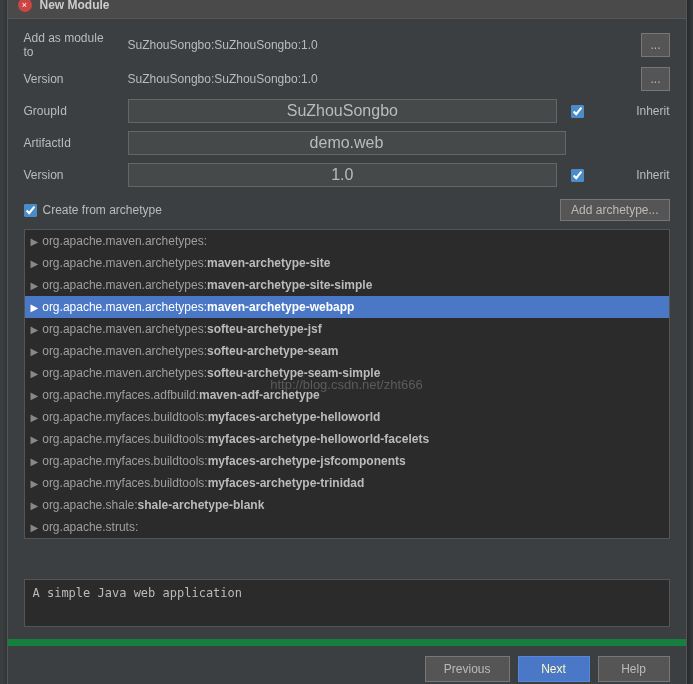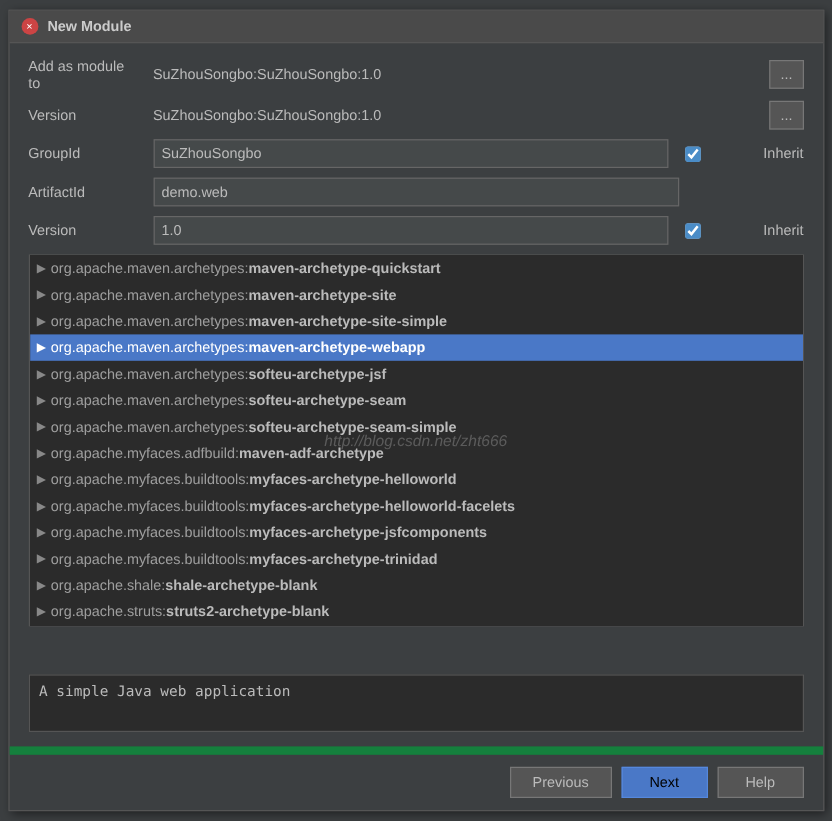--- a/index.html
+++ b/index.html
@@ -70,23 +70,24 @@
     .form-value {
       color: #bbbbbb;
       font-size: 12px;
     }
     .form-input {
       flex: 1;
       background: #45494a;
       border: 1px solid #666;
       color: #bbbbbb;
       padding: 3px 6px;
-      font-size: 12px;
+      font-size: 16px;
       outline: none;
       height: 24px;
+      text-align: center;
     }
     .btn-dots {
       background: #555555;
       border: 1px solid #777;
       color: #bbbbbb;
       padding: 2px 8px;
       cursor: pointer;
       font-size: 12px;
       height: 24px;
     }
@@ -190,21 +191,21 @@
       border: 1px solid #777;
       color: #bbbbbb;
       padding: 5px 18px;
       cursor: pointer;
       font-size: 12px;
       min-width: 72px;
     }
     .btn-footer.primary {
       background: #4a78c7;
       border: 1px solid #5588dd;
-      color: #000000;
+      color: #fef9c3;
     }
     .archetype-list-wrapper {
       position: relative;
     }
   </style>
 </head>
 <body>
 
 <div class="dialog">
 
@@ -246,28 +247,34 @@
 
     <div class="form-row">
       <span class="form-label">Version</span>
       <input class="form-input" type="text" value="1.0" style="">
       <div class="inherit-row">
         <input class="inherit-checkbox" type="checkbox" checked="" style="">
         <span class="inherit-label">Inherit</span>
       </div>
     </div>
 
+    <div class="archetype-header">
+      <div class="archetype-checkbox-row">
+        <input class="archetype-checkbox" type="checkbox" checked="" style="">
+        <span class="archetype-label">Create from archetype</span>
+      </div>
+      <button class="btn-add-archetype">Add archetype...</button>
+    </div>
 
     <div class="archetype-list-wrapper">
       <div class="archetype-list" id="archetype-list">
 
       <div class="archetype-item">
             <span class="arrow">▶</span>
             <span style="opacity: 0.8;">org.apache.maven.archetypes:</span>
-            <span class="archetype-name-bold">maven-archetype-quickstart</span>
           </div>
           <div class="archetype-item">
             <span class="arrow">▶</span>
             <span style="opacity: 0.8;">org.apache.maven.archetypes:</span>
             <span class="archetype-name-bold">maven-archetype-site</span>
           </div>
           <div class="archetype-item">
             <span class="arrow">▶</span>
             <span style="opacity: 0.8;">org.apache.maven.archetypes:</span>
             <span class="archetype-name-bold">maven-archetype-site-simple</span>
@@ -318,25 +325,24 @@
             <span class="archetype-name-bold">myfaces-archetype-trinidad</span>
           </div>
           <div class="archetype-item">
             <span class="arrow">▶</span>
             <span style="opacity: 0.8;">org.apache.shale:</span>
             <span class="archetype-name-bold">shale-archetype-blank</span>
           </div>
           <div class="archetype-item">
             <span class="arrow">▶</span>
             <span style="opacity: 0.8;">org.apache.struts:</span>
-            <span class="archetype-name-bold">struts2-archetype-blank</span>
           </div>
           <div class="archetype-item"></div>
         </div>
-      <div style="position:absolute;top:50%;left:50%;transform:translate(-50%,-50%);color:rgba(180,180,180,0.35);font-size:13px;pointer-events:none;white-space:nowrap;font-style:italic;">http://blog.csdn.net/zht666</div>
+      <div style="position:absolute;top:50%;left:50%;transform:translate(-50%,-50%);color:rgba(180,180,180,0.35);font-size:13px;pointer-events:none;white-space:nowrap;">http://blog.csdn.net/zht666</div>
     </div>
 
     <div class="description-box">A simple Java web application</div>
 
   </div>
 
   <div class="footer-buttons">
     <button class="btn-footer">Previous</button>
     <button class="btn-footer primary">Next</button>
     <button class="btn-footer">Help</button>

